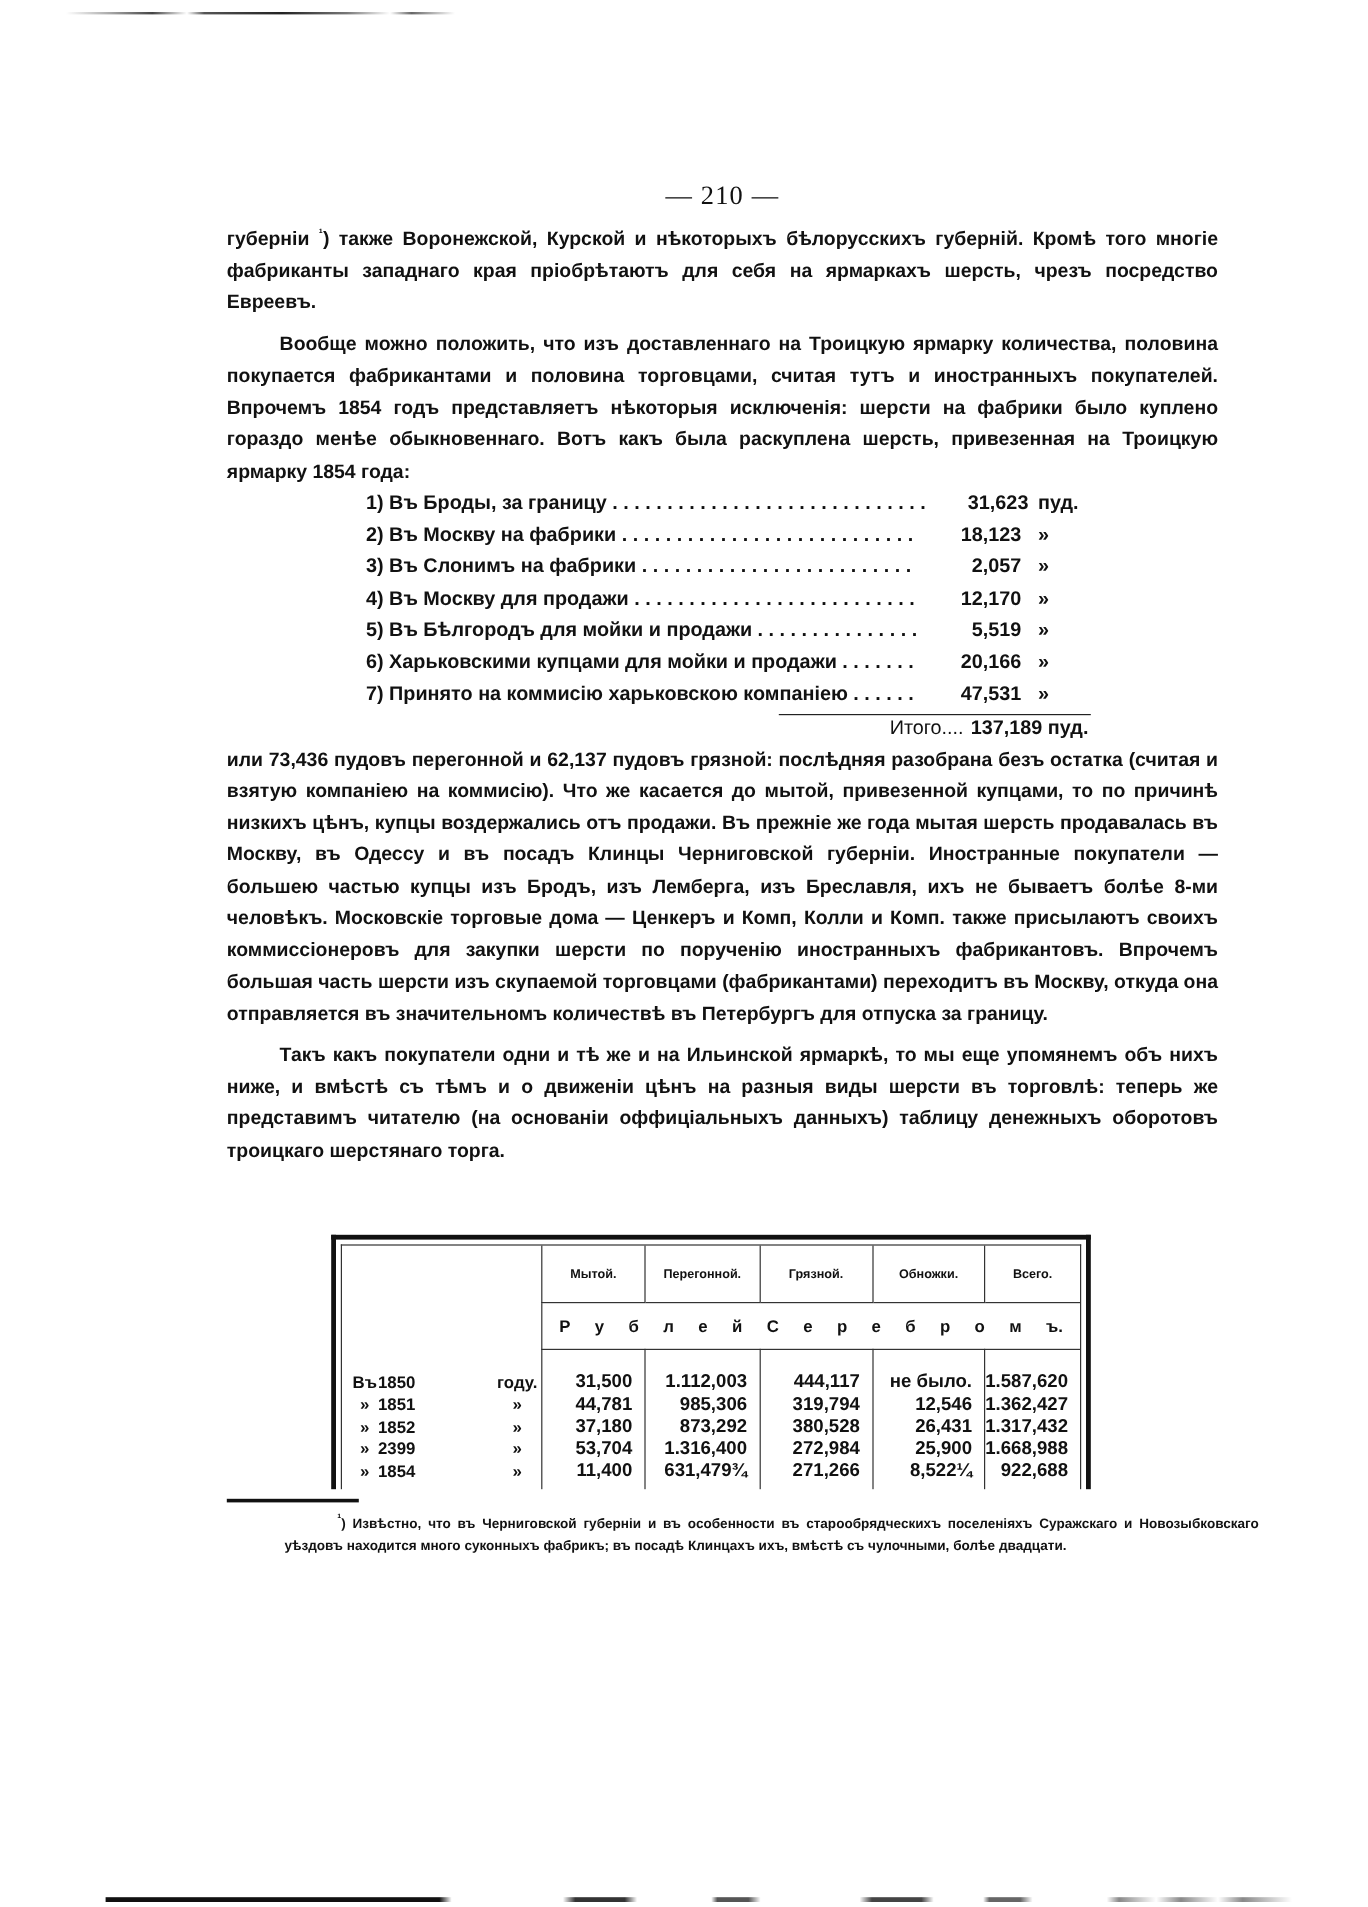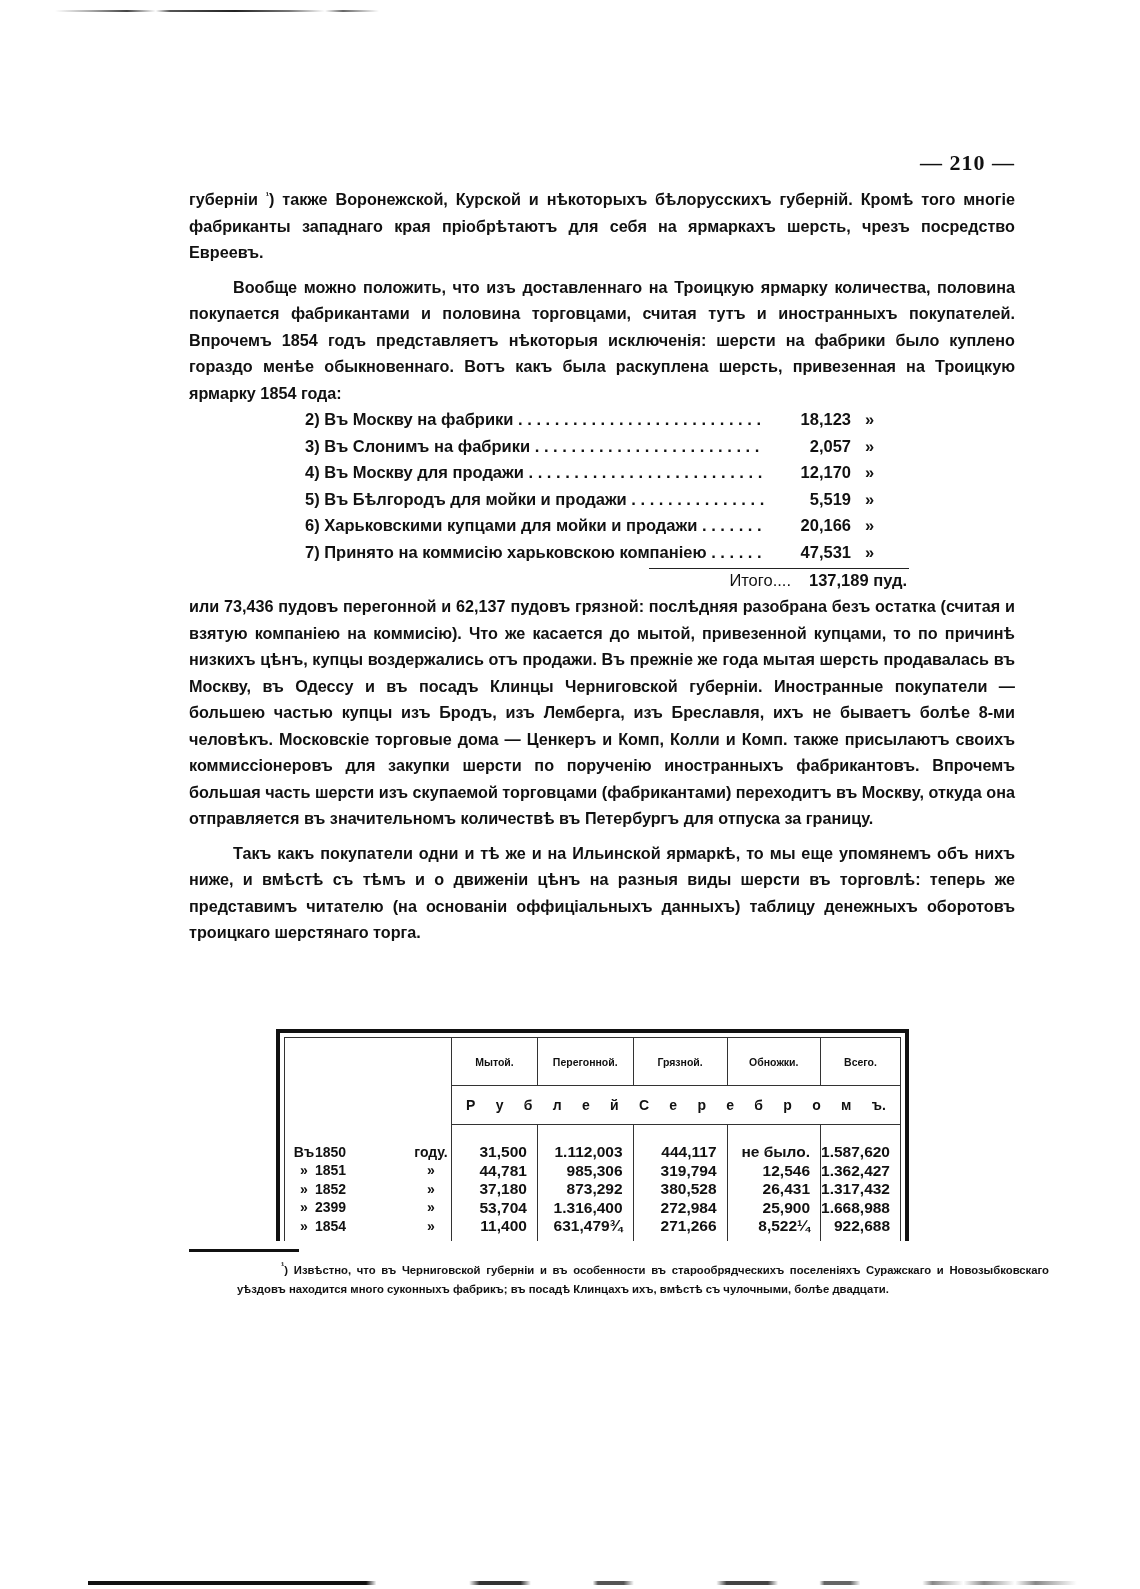--- a/index.html
+++ b/index.html
@@ -3,40 +3,40 @@
 <meta charset="utf-8">
 <style>
   html, body { margin: 0; padding: 0; background: #ffffff; }
   body { width: 1140px; height: 1589px; position: relative; overflow: hidden;
          font-family: "Liberation Serif", "DejaVu Serif", serif; color: #111; }
   .scan-line-top { position: absolute; left: 55px; top: 10px; width: 360px; height: 2px;
                    background: linear-gradient(90deg, transparent 0%, #aaa 10%, #444 20%, transparent 28%, #555 32%, #222 50%, #777 65%, transparent 75%, #666 80%, transparent 90%); }
   .scan-line-bottom { position: absolute; left: 88px; top: 1581px; width: 1030px; height: 4px;
                       background: linear-gradient(90deg, #111 0%, #111 27%, transparent 28%, transparent 37%, #333 38%, #333 42%, transparent 43%, transparent 49%, #555 49.5%, #555 52%, transparent 53%, transparent 61%, #444 62%, #444 66%, transparent 67%, transparent 71%, #666 71.5%, #666 74%, transparent 75%, transparent 81%, #888 82%, transparent 85%, #888 87%, transparent 90%, #888 92%, transparent 96%); }
   .page { position: absolute; left: 189px; top: 150px; width: 826px; }
-  .page-number { text-align: right; font-weight: bold; font-size: 22px; letter-spacing: 1px;
+  .page-number { text-align: center; font-weight: normal; font-size: 22px; letter-spacing: 1px;
                  margin-bottom: 12px; height: 24px; }
   .para { font-size: 16.2px; font-weight: bold; line-height: 26.5px; text-align: justify;
           font-family: "Liberation Sans Narrow", "Liberation Sans", "DejaVu Sans", sans-serif;
           transform-origin: left top; }
   .para.indent { text-indent: 44px; }
   .gap { height: 8px; }
   sup { font-size: 10px; vertical-align: super; line-height: 0; }
   .list { margin-left: 116px; width: 610px; font-size: 16.5px; font-weight: bold;
           font-family: "Liberation Sans", "DejaVu Sans", sans-serif; }
   .list-row { display: flex; height: 26.5px; line-height: 26.5px; }
   .list-label { flex: 1; overflow: hidden; white-space: nowrap; }
   .list-label::after { content: " . . . . . . . . . . . . . . . . . . . . . . . . . . . . . . . . . . . . . . . . . . . . . . . . . . . . ."; }
   .list-value { width: 78px; text-align: right; padding-left: 8px; background: #fff; }
   .list-unit { width: 50px; padding-left: 8px; }
   .list-unit.ditto { padding-left: 14px; }
   .total-rule { margin-left: 460px; width: 260px; border-top: 1.5px solid #222; margin-top: 3px; }
   .total-row { display: flex; justify-content: flex-end; height: 24px; line-height: 22px;
                width: 726px; font-size: 16.5px; font-weight: bold;
-               font-family: "Liberation Sans", "DejaVu Sans", sans-serif; gap: 12px; }
+               font-family: "Liberation Sans", "DejaVu Sans", sans-serif; }
   .total-label { font-weight: normal; margin-right: 6px; }
   .total-value { margin-right: 8px; }
   .table-intro { font-size: 16.2px; font-weight: bold; margin-left: 44px; margin-top: 10px;
                  line-height: 26px; font-family: "Liberation Sans", "DejaVu Sans", sans-serif; }
   .table-wrap { position: absolute; left: 276px; top: 1029px; width: 633px; height: 212px;
                 border: 4px solid #111; border-bottom: 0; box-sizing: border-box; }
   .table-inner { position: absolute; left: 4px; top: 4px; right: 4px; bottom: 0;
                  border: 1px solid #333; border-bottom: 0; }
   table.money { border-collapse: collapse; width: 100%; height: 100%;
                 font-family: "Liberation Sans", "DejaVu Sans", sans-serif; font-weight: bold; }
@@ -67,20 +67,25 @@
 <div class="page">
   <div class="page-number">— 210 —</div>
 
   <div class="para indent" style="text-indent:0">
     <span>губерніи </span><sup>¹</sup><span>) также Воронежской, Курской и нѣкоторыхъ бѣлорусскихъ губерній. Кромѣ того многіе фабриканты западнаго края пріобрѣтаютъ для себя на ярмаркахъ шерсть, чрезъ посредство Евреевъ.</span>
   </div>
   <div class="gap"></div>
   <div class="para indent">Вообще можно положить, что изъ доставленнаго на Троицкую ярмарку количества, половина покупается фабрикантами и половина торговцами, считая тутъ и иностранныхъ покупателей. Впрочемъ 1854 годъ представляетъ нѣкоторыя исключенія: шерсти на фабрики было куплено гораздо менѣе обыкновеннаго. Вотъ какъ была раскуплена шерсть, привезенная на Троицкую ярмарку 1854 года:</div>
 
   <div class="list">
+    <div class="list-row">
+      <span class="list-label">1) Въ Броды, за границу</span>
+      <span class="list-value">31,623</span>
+      <span class="list-unit">пуд.</span>
+    </div>
     <div class="list-row">
       <span class="list-label">2) Въ Москву на фабрики</span>
       <span class="list-value">18,123</span>
       <span class="list-unit ditto">»</span>
     </div>
     <div class="list-row">
       <span class="list-label">3) Въ Слонимъ на фабрики</span>
       <span class="list-value">2,057</span>
       <span class="list-unit ditto">»</span>
     </div>

